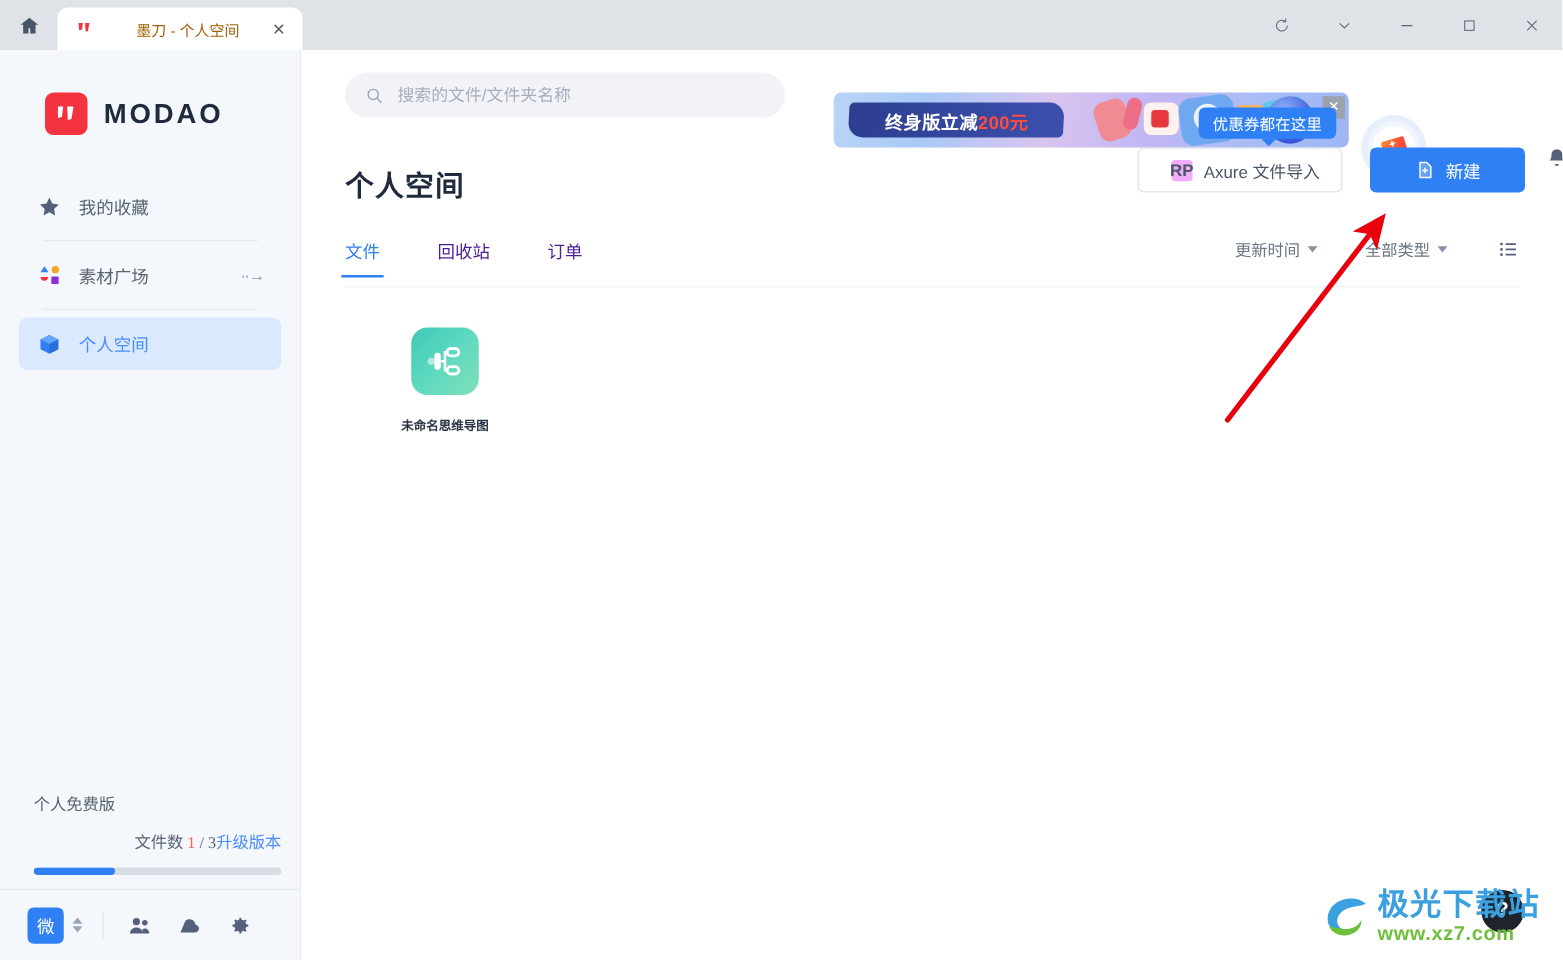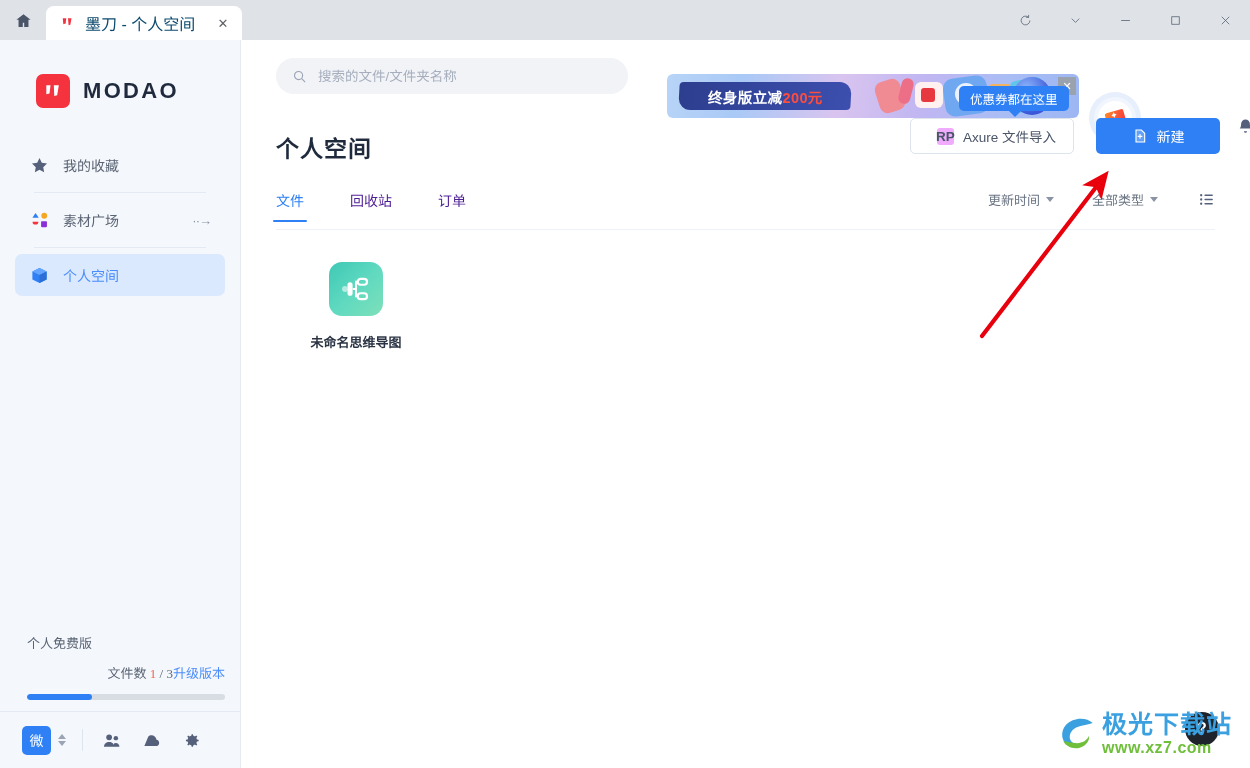--- a/index.html
+++ b/index.html
@@ -26,22 +26,22 @@
     background:#ffffff; border-radius:8px 8px 0 0;
     display:flex; align-items:center; padding:0 10px 0 14px;
     cursor:pointer;
   }
   .tab-fav {
     width:16px; height:16px; flex:none; margin-right:9px;
     display:flex; align-items:center; justify-content:center;
   }
   .tab-fav svg { width:14px; height:14px; }
   .tab-title {
-    flex:1; font-size:16px; color:#0c4a6e; white-space:nowrap;
-    overflow:hidden; text-overflow:ellipsis;
+    flex:1; font-size:12px; color:#a16207; white-space:nowrap;
+    overflow:hidden; text-overflow:ellipsis;margin-left:24px;
   }
   .tab-close {
     width:18px; height:18px; flex:none; display:flex; align-items:center; justify-content:center;
     font-size:13px; color:#5f6368; cursor:pointer; line-height:1;
   }
   .win-ctrls {
     position:absolute; right:0; top:0; height:40px; display:flex; align-items:center;
   }
   .win-btn {
     width:50px; height:40px; display:flex; align-items:center; justify-content:center;
@@ -234,21 +234,21 @@
   .file-card {
     width:160px; display:flex; flex-direction:column; align-items:center;
     padding-top:4px; cursor:pointer; border-radius:8px;
   }
   .file-icon {
     width:54px; height:54px; border-radius:13px;
     background:linear-gradient(135deg,#3ec8b5 0%,#5fd9c0 50%,#7ee0b9 100%);
     display:flex; align-items:center; justify-content:center;
   }
   .file-icon svg { width:34px; height:34px; }
-  .file-name { margin-top:16px; font-size:13px; color:#2b3444; font-weight:700; }
+  .file-name { margin-top:16px; font-size:10px; color:#2b3444; font-weight:700; }
 
   
   .arrow-svg { position:absolute; left:960px; top:160px; width:170px; height:190px; pointer-events:none; }
 
   
   .help-btn {
     position:absolute; right:31px; bottom:22px; width:34px; height:34px; border-radius:50%;
     background:#1f232b; color:#fff; display:flex; align-items:center; justify-content:center;
     font-size:16px; font-weight:700; cursor:pointer;
   }

